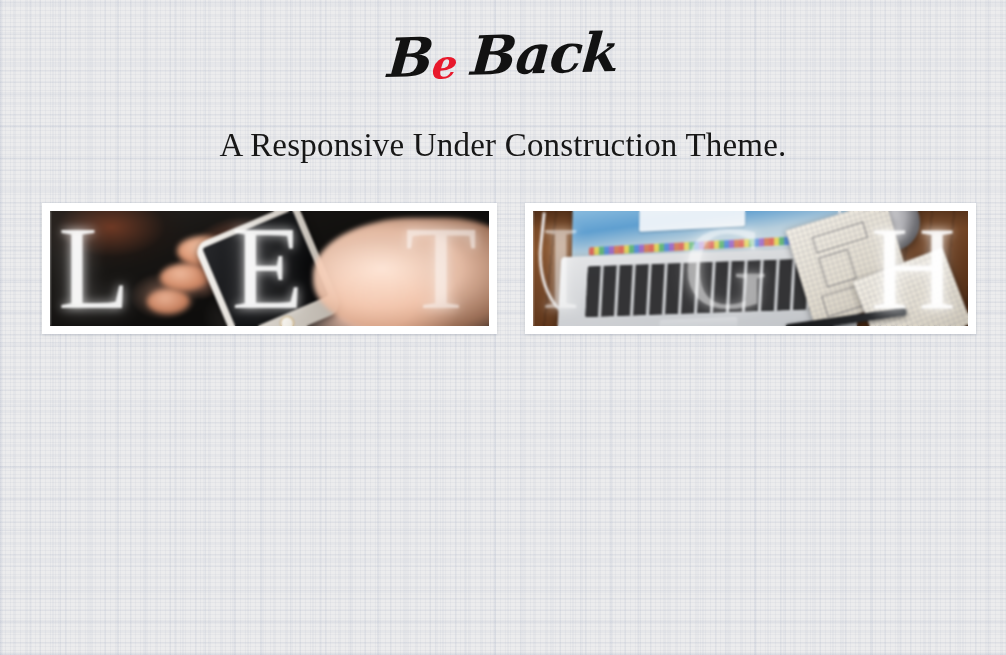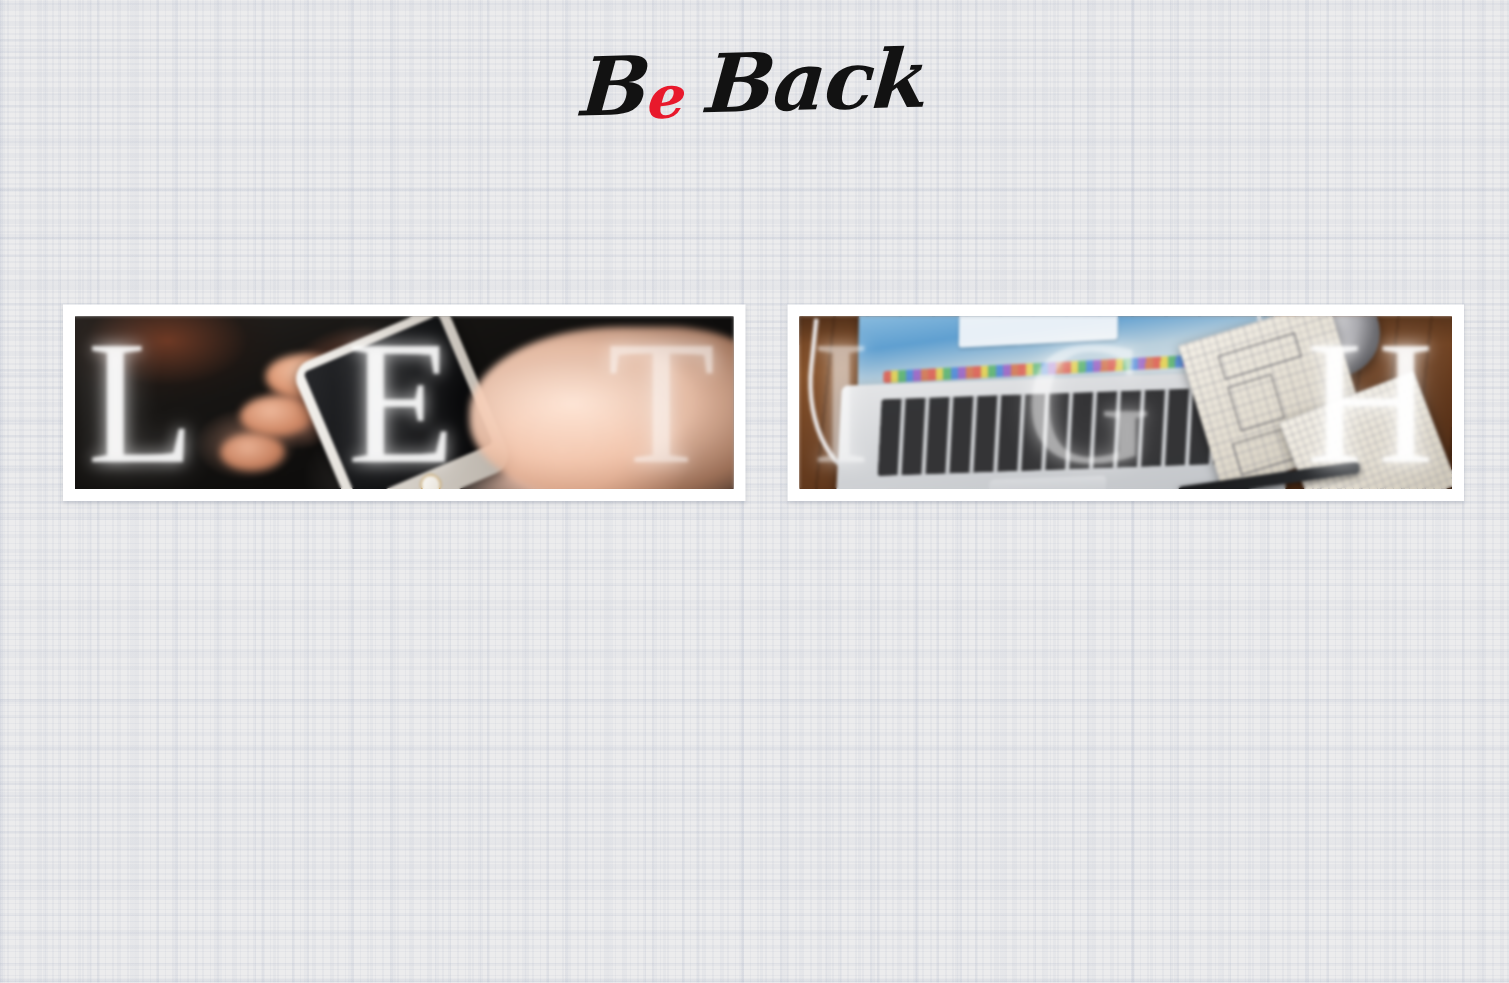--- a/index.html
+++ b/index.html
@@ -281,20 +281,21 @@
 </style>
 </head>
 <body>
 
 <div class="page">
 
   <div class="logo-wrap">
     <span class="logo"><span class="lg-b1">B</span><span class="lg-e">e</span><span class="lg-sp"></span><span class="lg-rest">Back</span></span>
   </div>
 
+  <div class="tagline">A Responsive Under Construction Theme.</div>
 
   <div class="slider-row">
 
     <div class="panel panel-1">
       <div class="photo photo-phone">
         <div class="finger finger-1"></div>
         <div class="finger finger-2"></div>
         <div class="finger finger-3"></div>
         <div class="iphone">
           <div class="iphone-screen"></div>

